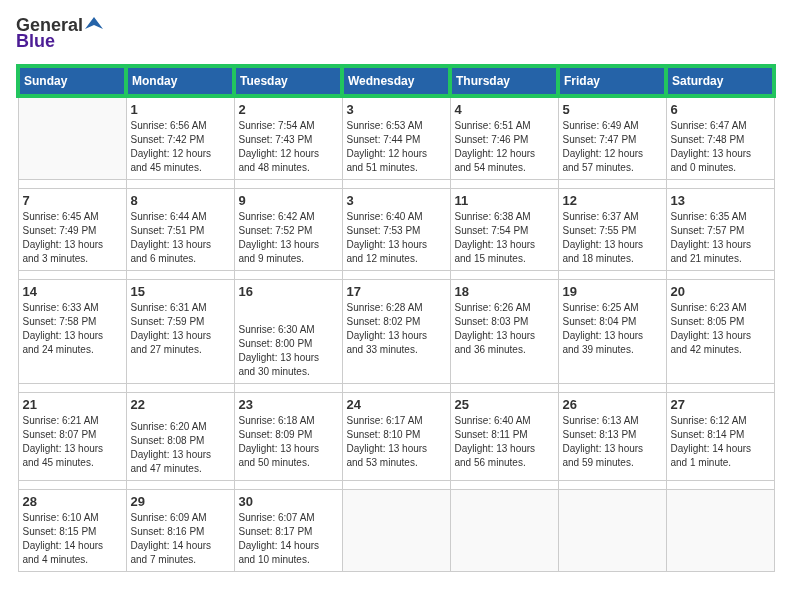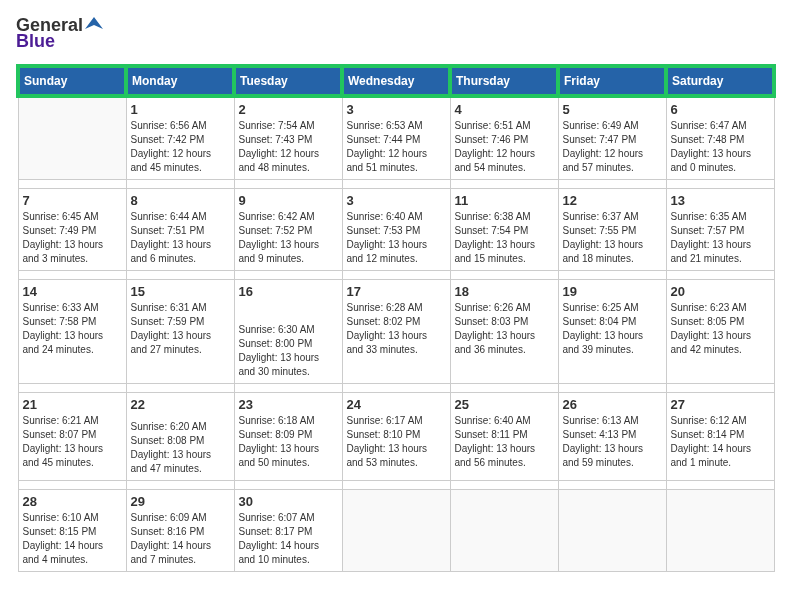--- a/index.html
+++ b/index.html
@@ -315,21 +315,21 @@
         <td>
           <span class="day-number">25</span>
           <div class="day-info" style="white-space: pre-line;">Sunrise: 6:40 AM
 Sunset: 8:11 PM
 Daylight: 13 hours
 and 56 minutes.</div>
         </td>
         <td>
           <span class="day-number">26</span>
           <div class="day-info" style="white-space: pre-line;">Sunrise: 6:13 AM
-Sunset: 4:13 PM
+Sunset: 8:13 PM
 Daylight: 13 hours
 and 59 minutes.</div>
         </td>
         <td>
           <span class="day-number">27</span>
           <div class="day-info" style="white-space: pre-line;">Sunrise: 6:12 AM
 Sunset: 8:14 PM
 Daylight: 14 hours
 and 1 minute.</div>
         </td>

